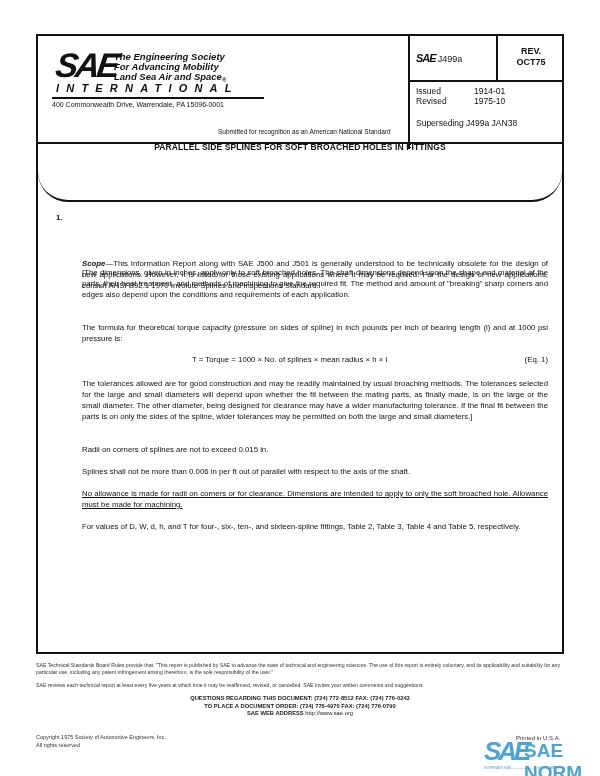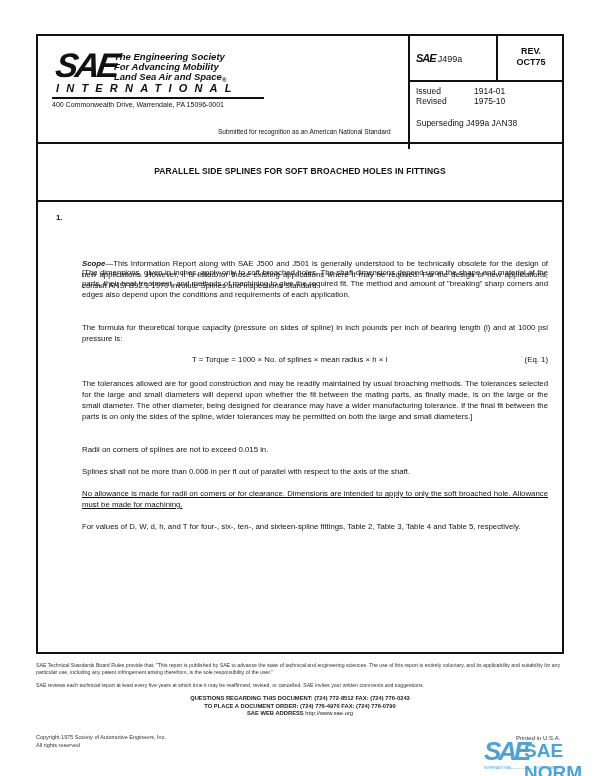--- a/index.html
+++ b/index.html
@@ -17,21 +17,21 @@
   .submitted { position:absolute; left:180px; top:92px; font-size:6.5px; white-space:nowrap; }
   .right-block { position:absolute; left:370px; top:0; width:154px; height:113px; border-left:2px solid #111; }
   .rb-top { position:absolute; left:0; top:0; width:154px; height:44px; border-bottom:2px solid #111; }
   .docno { position:absolute; left:6px; top:16px; font-size:9px; }
   .docno .sae-small { font-weight:bold; font-style:italic; font-size:11px; letter-spacing:-1px; margin-right:2px; }
   .rev-cell { position:absolute; left:86px; top:0; width:68px; height:44px; border-left:2px solid #111; text-align:center; font-size:9px; font-weight:bold; line-height:11px; padding-top:10px; box-sizing:border-box; }
   .rb-bottom { position:absolute; left:6px; top:50px; font-size:8.5px; line-height:10px; }
   .rb-bottom .row { display:flex; }
   .rb-bottom .lbl { width:58px; }
   .rb-bottom .super { margin-top:12px; }
-  .title-sec { position:absolute; left:0; top:106px; width:524px; height:58px; border-bottom:2px solid #111; display:flex; align-items:center; justify-content:center; }
+  .title-sec { position:absolute; left:0; top:106px; width:524px; height:58px; border-bottom:2px solid #111; display:flex; align-items:flex-start; justify-content:center;border-radius:30px; }
   .title-sec span { font-size:8.5px; font-weight:bold; letter-spacing:0.1px; }
   .body { position:absolute; left:0; top:176px; width:524px; font-size:7.8px; line-height:11px; }
   .sec-num { position:absolute; left:18px; top:0; font-weight:bold; }
   .para { position:absolute; left:44px; width:466px; text-align:justify; }
   .para b i { font-weight:bold; }
   .formula { position:absolute; left:44px; width:466px; }
   .formula .f { position:absolute; left:110px; white-space:nowrap; }
   .formula .eq { position:absolute; right:0; }
   .footer { position:absolute; left:36px; top:662px; width:528px; font-size:5.2px; line-height:7px; color:#333; }
   .footer p { margin:0 0 6px 0; }

